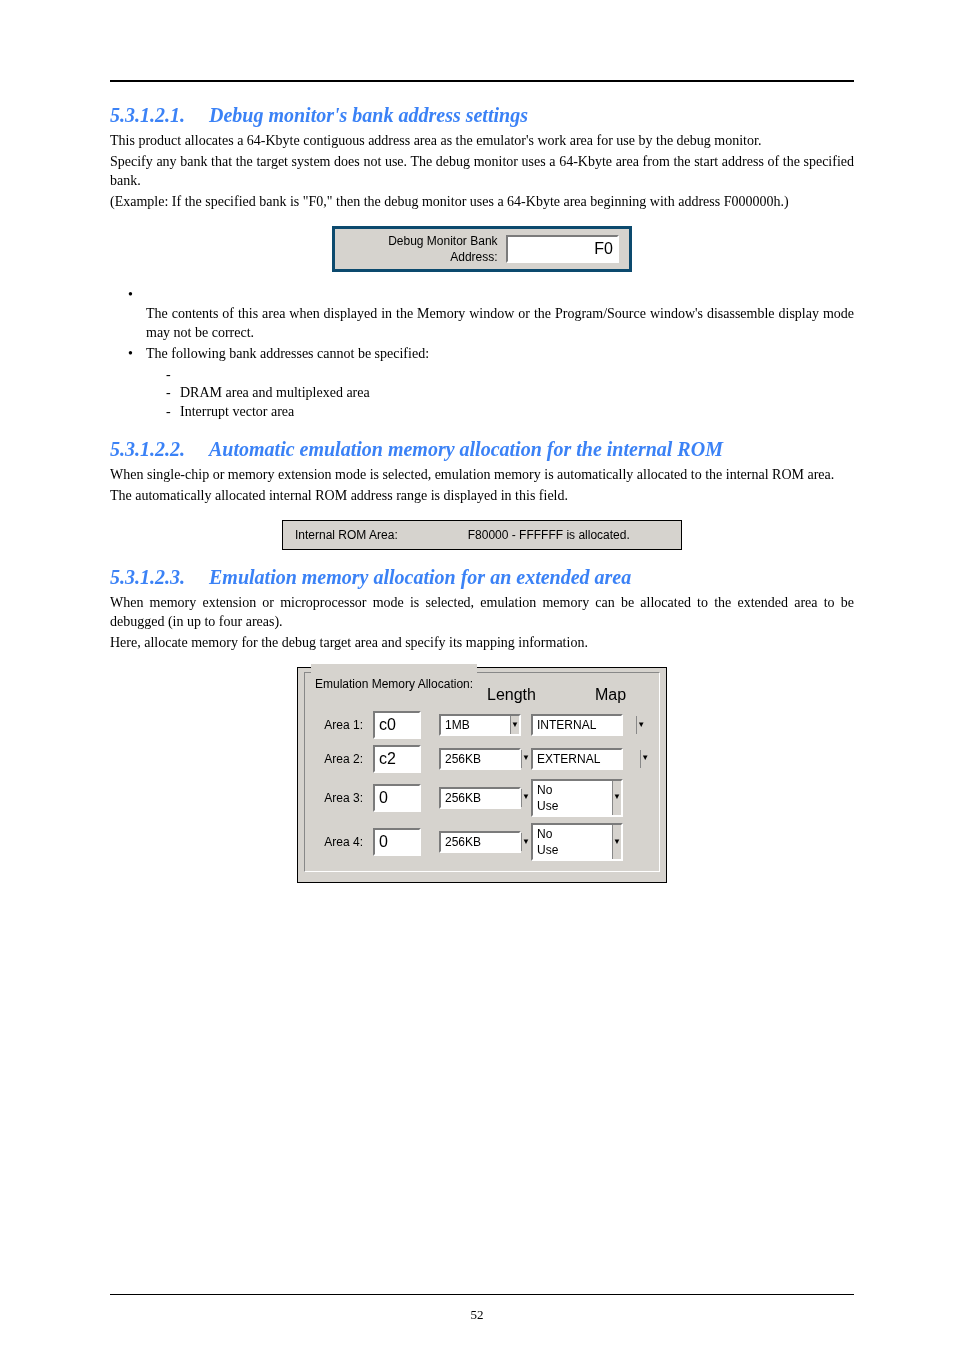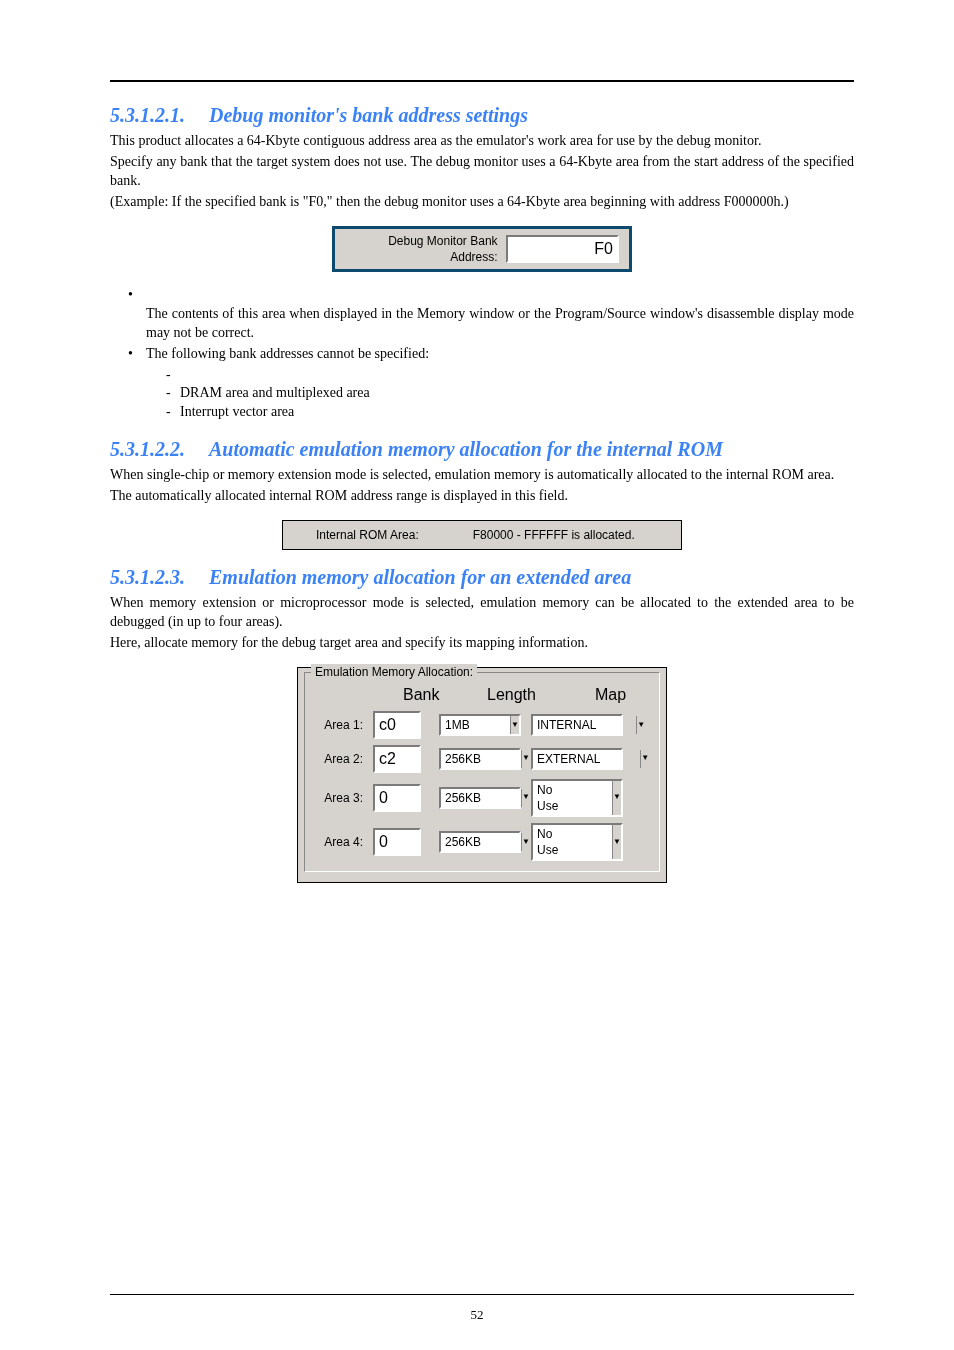--- a/index.html
+++ b/index.html
@@ -80,22 +80,22 @@
   .dash-list { margin-left: 20px; margin-top: 2px; }
   .dash-row { display: flex; }
   .dash-mark { width: 14px; flex-shrink: 0; }
   .rom-fig {
     background: #d6d3ce;
     border: 1px solid #000;
     font-family: Tahoma, Arial, sans-serif;
     font-size: 12px;
     display: inline-flex;
     align-items: center;
-    padding: 6px 33px;
-    column-gap: 54px;
+    padding: 6px 12px;
+    column-gap: 70px;
     width: 400px;
     justify-content: flex-start;
   }
   .groupbox {
     background: #d6d3ce;
     border: 1px solid #000;
     font-family: Tahoma, Arial, sans-serif;
     font-size: 12px;
     width: 370px;
     padding: 0 0 6px 0;
@@ -106,21 +106,21 @@
     border-top: 1px solid #888;
     border-left: 1px solid #888;
     position: relative;
     padding: 8px 10px 4px 10px;
   }
   .groupbox-legend {
     position: absolute;
     top: -9px;
     left: 6px;
     background: #d6d3ce;
-    padding: 0 4px;
+    padding: 12px 4px;
     font-family: Tahoma, Arial, sans-serif;
     font-size: 12px;
   }
   .gb-headrow, .gb-row { display: flex; align-items: center; margin: 3px 0 6px 0; column-gap: 10px; }
   .gb-headrow { margin-left: 88px; column-gap: 36px; font-size: 16px; }
   .gb-row .label { width: 48px; text-align: right; }
   .gb-row .bank { width: 56px; }
   .gb-row .bank .win-input { width: 48px; }
   .gb-row .len .win-select { width: 82px; }
   .gb-row .len .win-select .val { width: 62px; }

